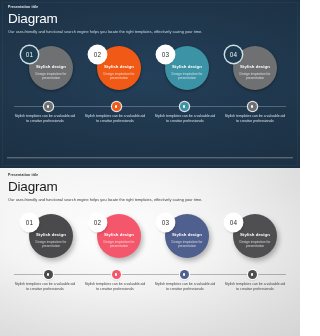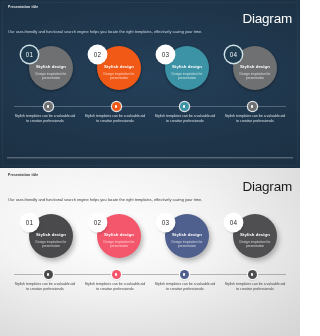--- a/index.html
+++ b/index.html
@@ -34,21 +34,21 @@
   .slide.light::before {
     content: "";
     position: absolute; left: 0; top: 0; right: 0; bottom: 0;
     background: linear-gradient(160deg, rgba(255,255,255,0.55) 0%, rgba(255,255,255,0) 45%);
     pointer-events: none;
   }
 
   
   .hdr { position: absolute; left: 8px; top: 6px; right: 8px; }
   .eyebrow { font-size: 3.4px; font-weight: bold; letter-spacing: .15px; line-height: 1.1; }
-  .title { font-size: 13.5px; font-weight: 400; letter-spacing: -.2px; line-height: 1.25; margin-top: 1px; text-align: right; }
+  .title { font-size: 13.5px; font-weight: 400; letter-spacing: -.2px; line-height: 1.25; margin-top: 1px; }
   .subtitle { font-size: 3.9px; line-height: 1.2; margin-top: 2.5px; letter-spacing: .02px; }
 
   .dark .eyebrow { color: #e9eef3; }
   .dark .title { color: #ffffff; }
   .dark .subtitle { color: #d3dde6; }
   .light .eyebrow { color: #2a2a2a; }
   .light .title { color: #1b1b1b; }
   .light .subtitle { color: #35393d; }
 
   

